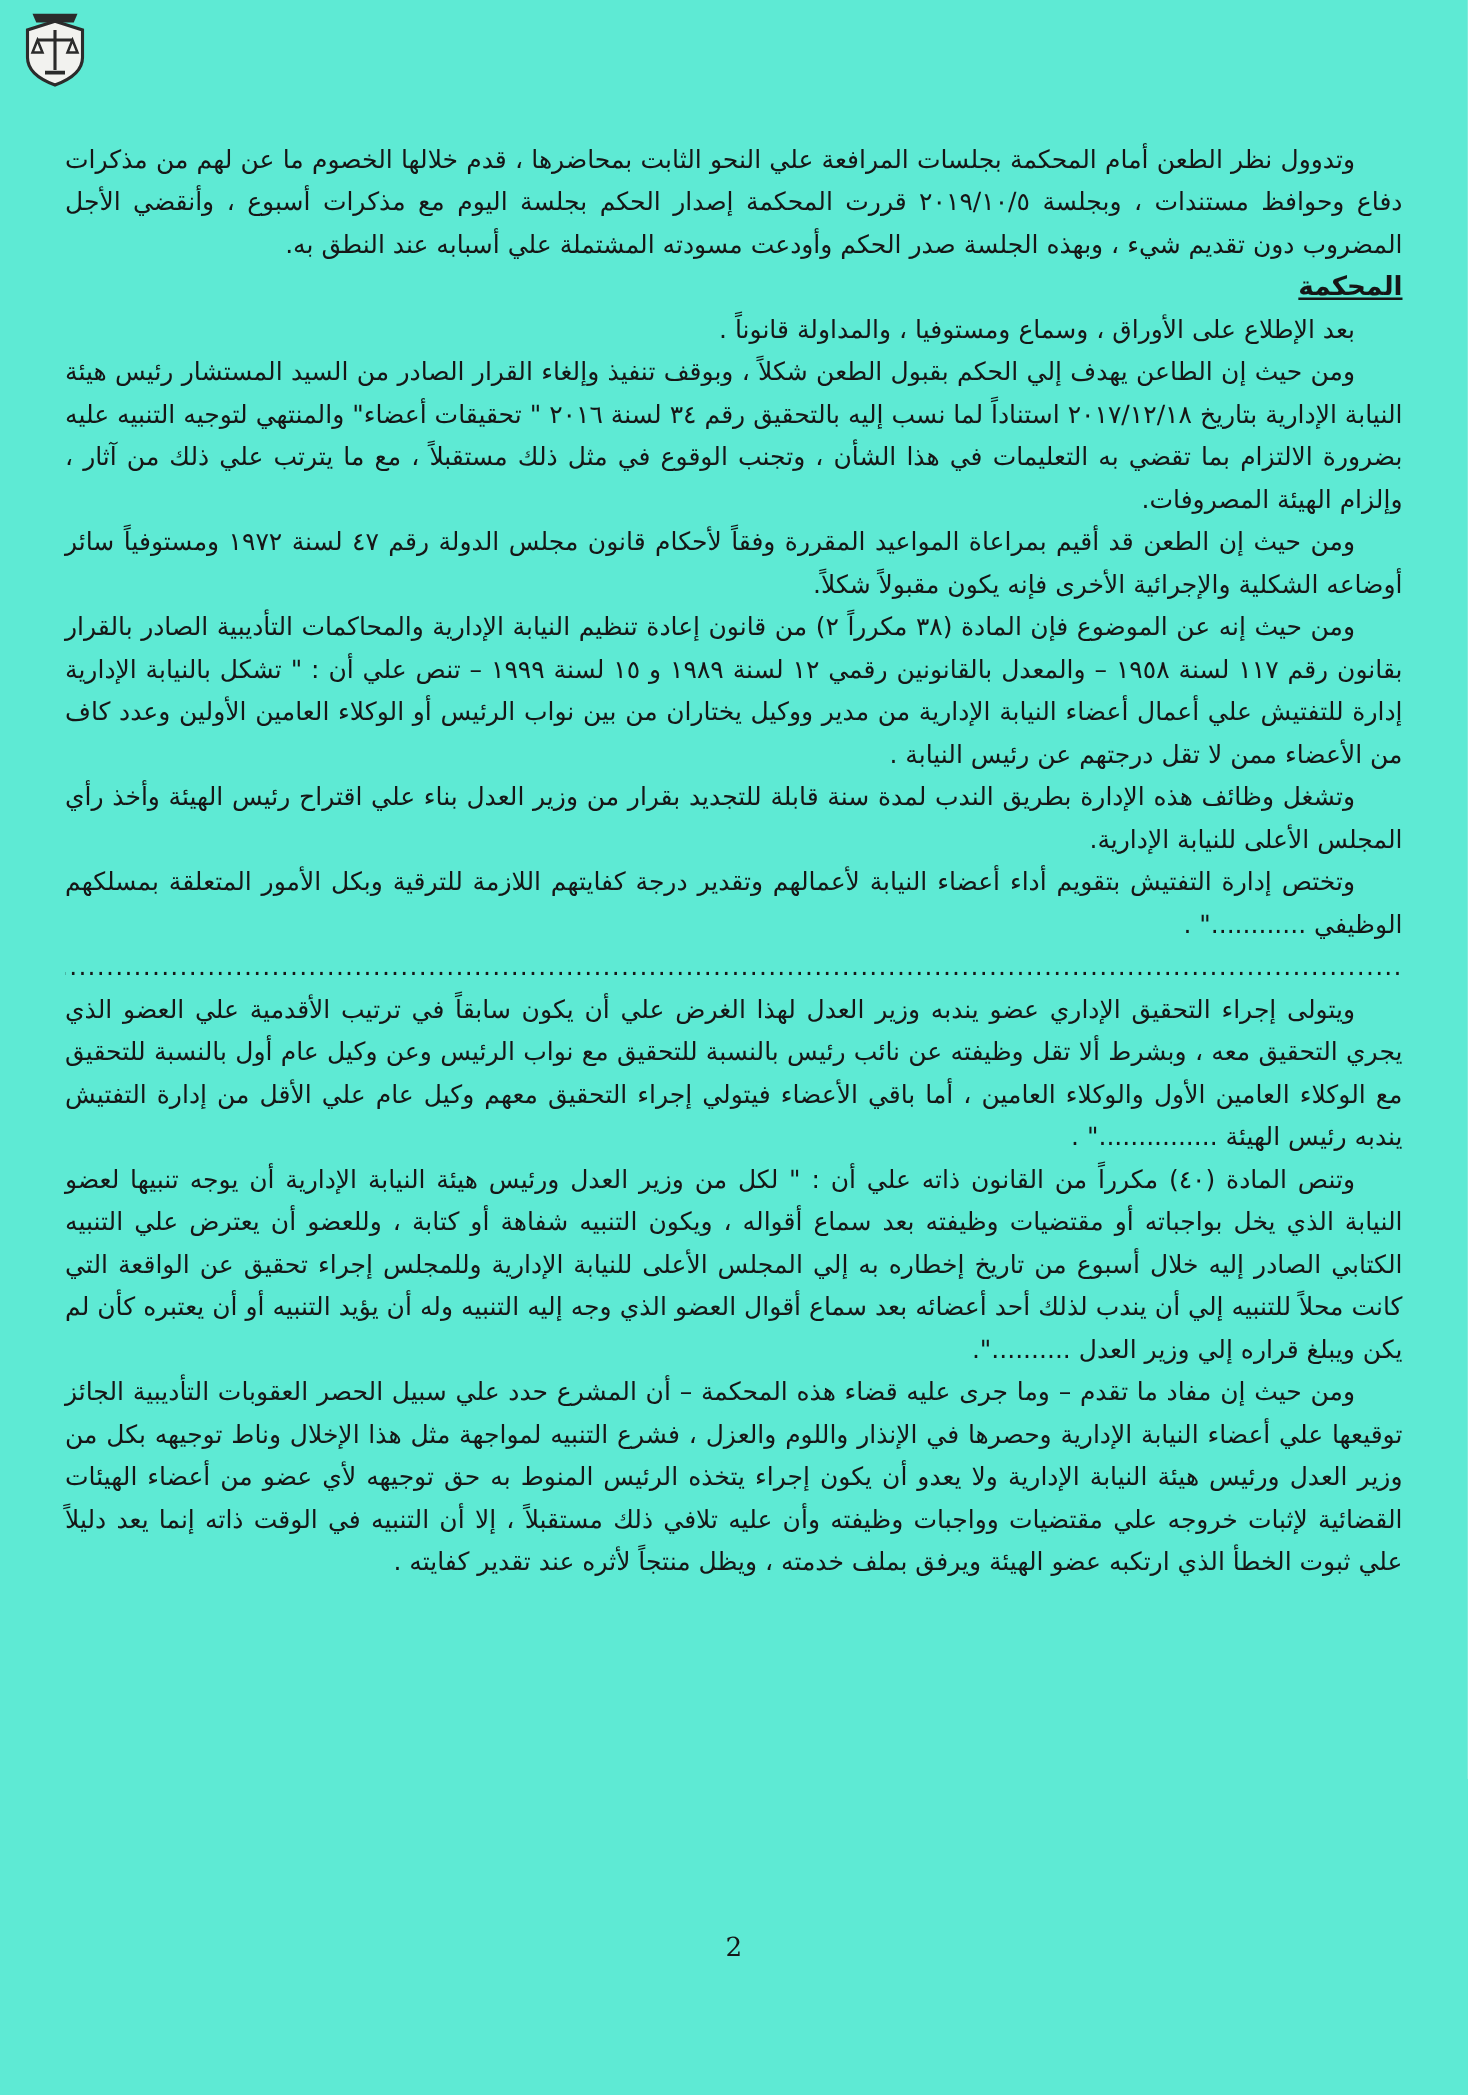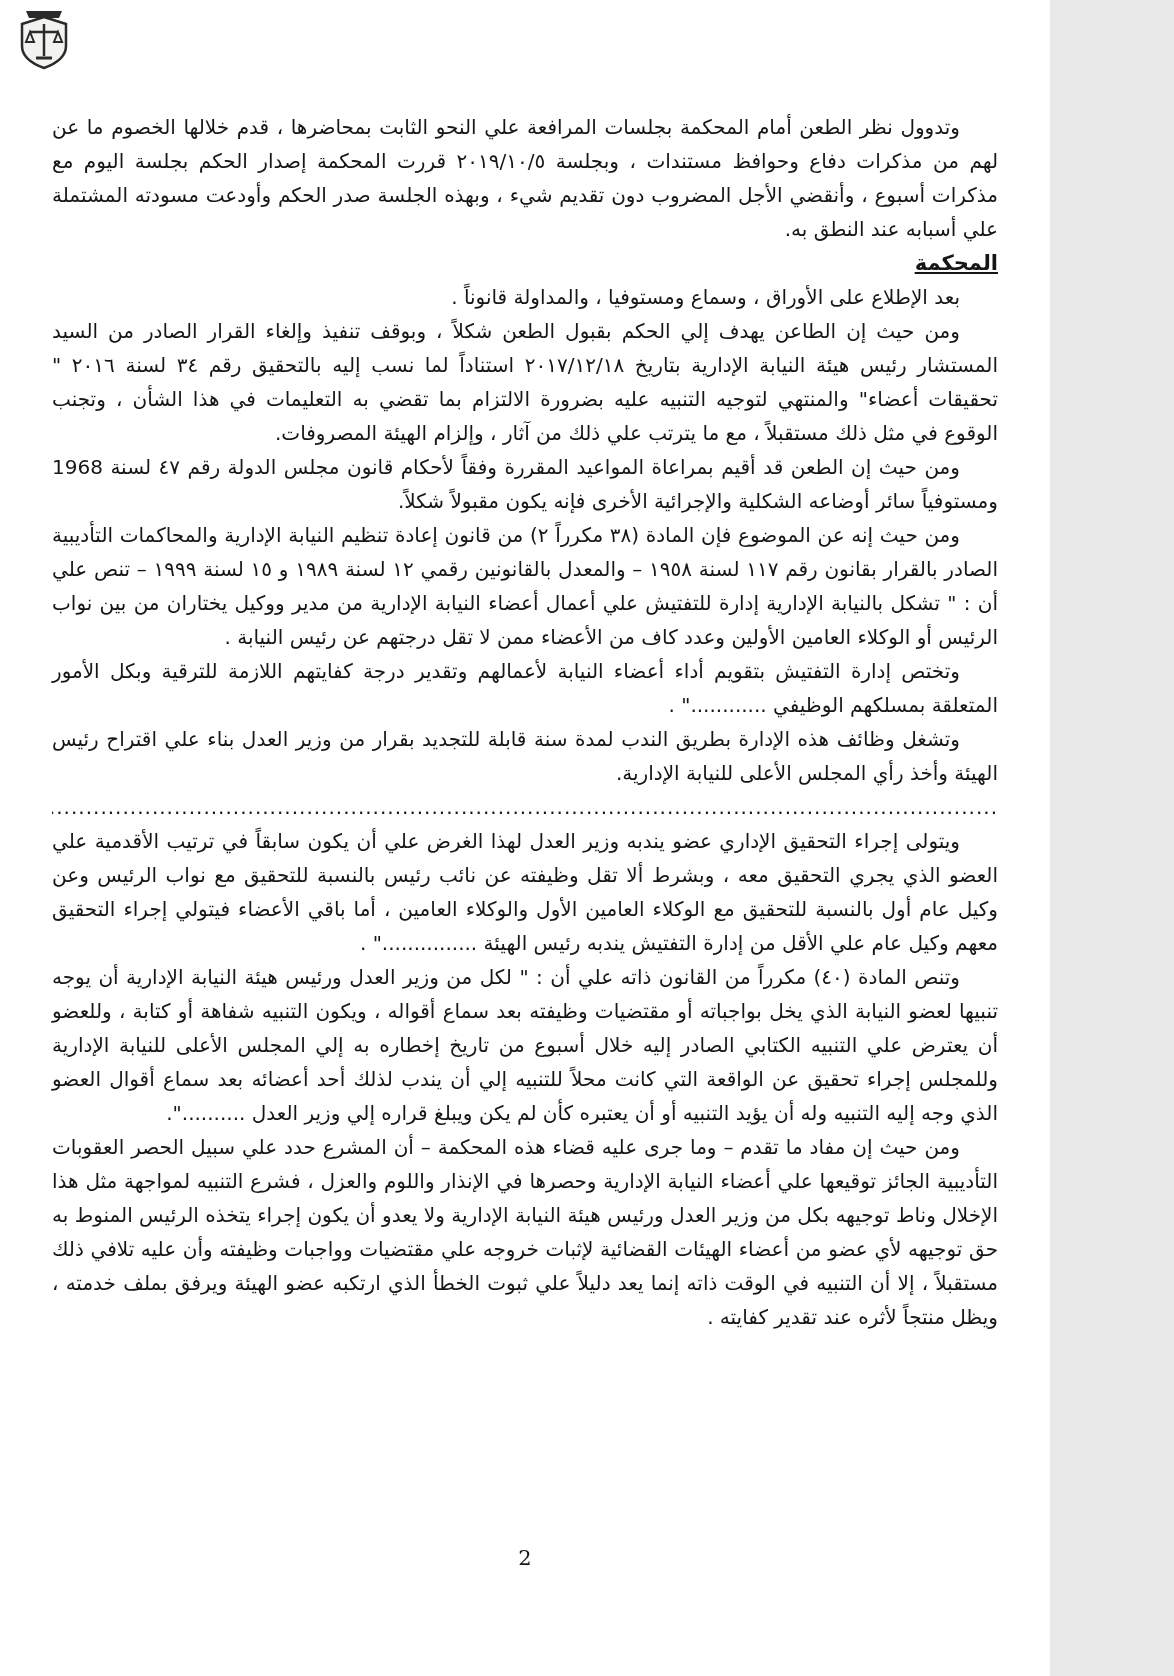--- a/index.html
+++ b/index.html
@@ -3,22 +3,22 @@
 <meta charset="utf-8">
 <style>
   html,body{margin:0;padding:0;}
   body{
     width:1174px;height:1676px;
     background:#e9e9e9;
     font-family:"DejaVu Sans",sans-serif;
   }
   .page{
     position:relative;
-    width:1050px;height:1676px;
-    background:#ffffff;
+    width:1174px;height:1676px;
+    background:#5eead4;
     color:#161616;
     overflow:hidden;
   }
   .logo{
     position:absolute;
     top:8px;left:16px;
     width:56px;height:62px;
   }
   .content{
     position:absolute;
@@ -71,24 +71,24 @@
       <path d="M42 24 L38 34 H46 Z" fill="none" stroke="#2b2b2b" stroke-width="2"></path>
       <path d="M20 50 H36" stroke="#2b2b2b" stroke-width="3"></path>
     </svg>
   </div>
 
   <div class="content">
     <p>وتدوول نظر الطعن أمام المحكمة بجلسات المرافعة علي النحو الثابت بمحاضرها ، قدم خلالها الخصوم ما عن لهم من مذكرات دفاع وحوافظ مستندات ، وبجلسة ٢٠١٩/١٠/٥ قررت المحكمة إصدار الحكم بجلسة اليوم مع مذكرات أسبوع ، وأنقضي الأجل المضروب دون تقديم شيء ، وبهذه الجلسة صدر الحكم وأودعت مسودته المشتملة علي أسبابه عند النطق به.</p>
     <h2 class="heading">المحكمة</h2>
     <p>بعد الإطلاع على الأوراق ، وسماع ومستوفيا ، والمداولة قانوناً .</p>
     <p>ومن حيث إن الطاعن يهدف إلي الحكم بقبول الطعن شكلاً ، وبوقف تنفيذ وإلغاء القرار الصادر من السيد المستشار رئيس هيئة النيابة الإدارية بتاريخ ٢٠١٧/١٢/١٨ استناداً لما نسب إليه بالتحقيق رقم ٣٤ لسنة ٢٠١٦ " تحقيقات أعضاء" والمنتهي لتوجيه التنبيه عليه بضرورة الالتزام بما تقضي به التعليمات في هذا الشأن ، وتجنب الوقوع في مثل ذلك مستقبلاً ، مع ما يترتب علي ذلك من آثار ، وإلزام الهيئة المصروفات.</p>
-    <p>ومن حيث إن الطعن قد أقيم بمراعاة المواعيد المقررة وفقاً لأحكام قانون مجلس الدولة رقم ٤٧ لسنة 1968 ومستوفياً سائر أوضاعه الشكلية والإجرائية الأخرى فإنه يكون مقبولاً شكلاً.</p>
+    <p>ومن حيث إن الطعن قد أقيم بمراعاة المواعيد المقررة وفقاً لأحكام قانون مجلس الدولة رقم ٤٧ لسنة ١٩٧٢ ومستوفياً سائر أوضاعه الشكلية والإجرائية الأخرى فإنه يكون مقبولاً شكلاً.</p>
     <p>ومن حيث إنه عن الموضوع فإن المادة (٣٨ مكرراً ٢) من قانون إعادة تنظيم النيابة الإدارية والمحاكمات التأديبية الصادر بالقرار بقانون رقم ١١٧ لسنة ١٩٥٨ – والمعدل بالقانونين رقمي ١٢ لسنة ١٩٨٩ و ١٥ لسنة ١٩٩٩ – تنص علي أن : " تشكل بالنيابة الإدارية إدارة للتفتيش علي أعمال أعضاء النيابة الإدارية من مدير ووكيل يختاران من بين نواب الرئيس أو الوكلاء العامين الأولين وعدد كاف من الأعضاء ممن لا تقل درجتهم عن رئيس النيابة .</p>
+    <p>وتشغل وظائف هذه الإدارة بطريق الندب لمدة سنة قابلة للتجديد بقرار من وزير العدل بناء علي اقتراح رئيس الهيئة وأخذ رأي المجلس الأعلى للنيابة الإدارية.</p>
     <p>وتختص إدارة التفتيش بتقويم أداء أعضاء النيابة لأعمالهم وتقدير درجة كفايتهم اللازمة للترقية وبكل الأمور المتعلقة بمسلكهم الوظيفي ............" .</p>
-    <p>وتشغل وظائف هذه الإدارة بطريق الندب لمدة سنة قابلة للتجديد بقرار من وزير العدل بناء علي اقتراح رئيس الهيئة وأخذ رأي المجلس الأعلى للنيابة الإدارية.</p>
     <p class="dots-line">...................................................................................................................................................... " .</p>
     <p>ويتولى إجراء التحقيق الإداري عضو يندبه وزير العدل لهذا الغرض علي أن يكون سابقاً في ترتيب الأقدمية علي العضو الذي يجري التحقيق معه ، وبشرط ألا تقل وظيفته عن نائب رئيس بالنسبة للتحقيق مع نواب الرئيس وعن وكيل عام أول بالنسبة للتحقيق مع الوكلاء العامين الأول والوكلاء العامين ، أما باقي الأعضاء فيتولي إجراء التحقيق معهم وكيل عام علي الأقل من إدارة التفتيش يندبه رئيس الهيئة ..............." .</p>
     <p>وتنص المادة (٤٠) مكرراً من القانون ذاته علي أن : " لكل من وزير العدل ورئيس هيئة النيابة الإدارية أن يوجه تنبيها لعضو النيابة الذي يخل بواجباته أو مقتضيات وظيفته بعد سماع أقواله ، ويكون التنبيه شفاهة أو كتابة ، وللعضو أن يعترض علي التنبيه الكتابي الصادر إليه خلال أسبوع من تاريخ إخطاره به إلي المجلس الأعلى للنيابة الإدارية وللمجلس إجراء تحقيق عن الواقعة التي كانت محلاً للتنبيه إلي أن يندب لذلك أحد أعضائه بعد سماع أقوال العضو الذي وجه إليه التنبيه وله أن يؤيد التنبيه أو أن يعتبره كأن لم يكن ويبلغ قراره إلي وزير العدل ..........".</p>
     <p>ومن حيث إن مفاد ما تقدم – وما جرى عليه قضاء هذه المحكمة – أن المشرع حدد علي سبيل الحصر العقوبات التأديبية الجائز توقيعها علي أعضاء النيابة الإدارية وحصرها في الإنذار واللوم والعزل ، فشرع التنبيه لمواجهة مثل هذا الإخلال وناط توجيهه بكل من وزير العدل ورئيس هيئة النيابة الإدارية ولا يعدو أن يكون إجراء يتخذه الرئيس المنوط به حق توجيهه لأي عضو من أعضاء الهيئات القضائية لإثبات خروجه علي مقتضيات وواجبات وظيفته وأن عليه تلافي ذلك مستقبلاً ، إلا أن التنبيه في الوقت ذاته إنما يعد دليلاً علي ثبوت الخطأ الذي ارتكبه عضو الهيئة ويرفق بملف خدمته ، ويظل منتجاً لأثره عند تقدير كفايته .</p>
   </div>
 
   <div class="page-number">2</div>
 
 </div>
 

